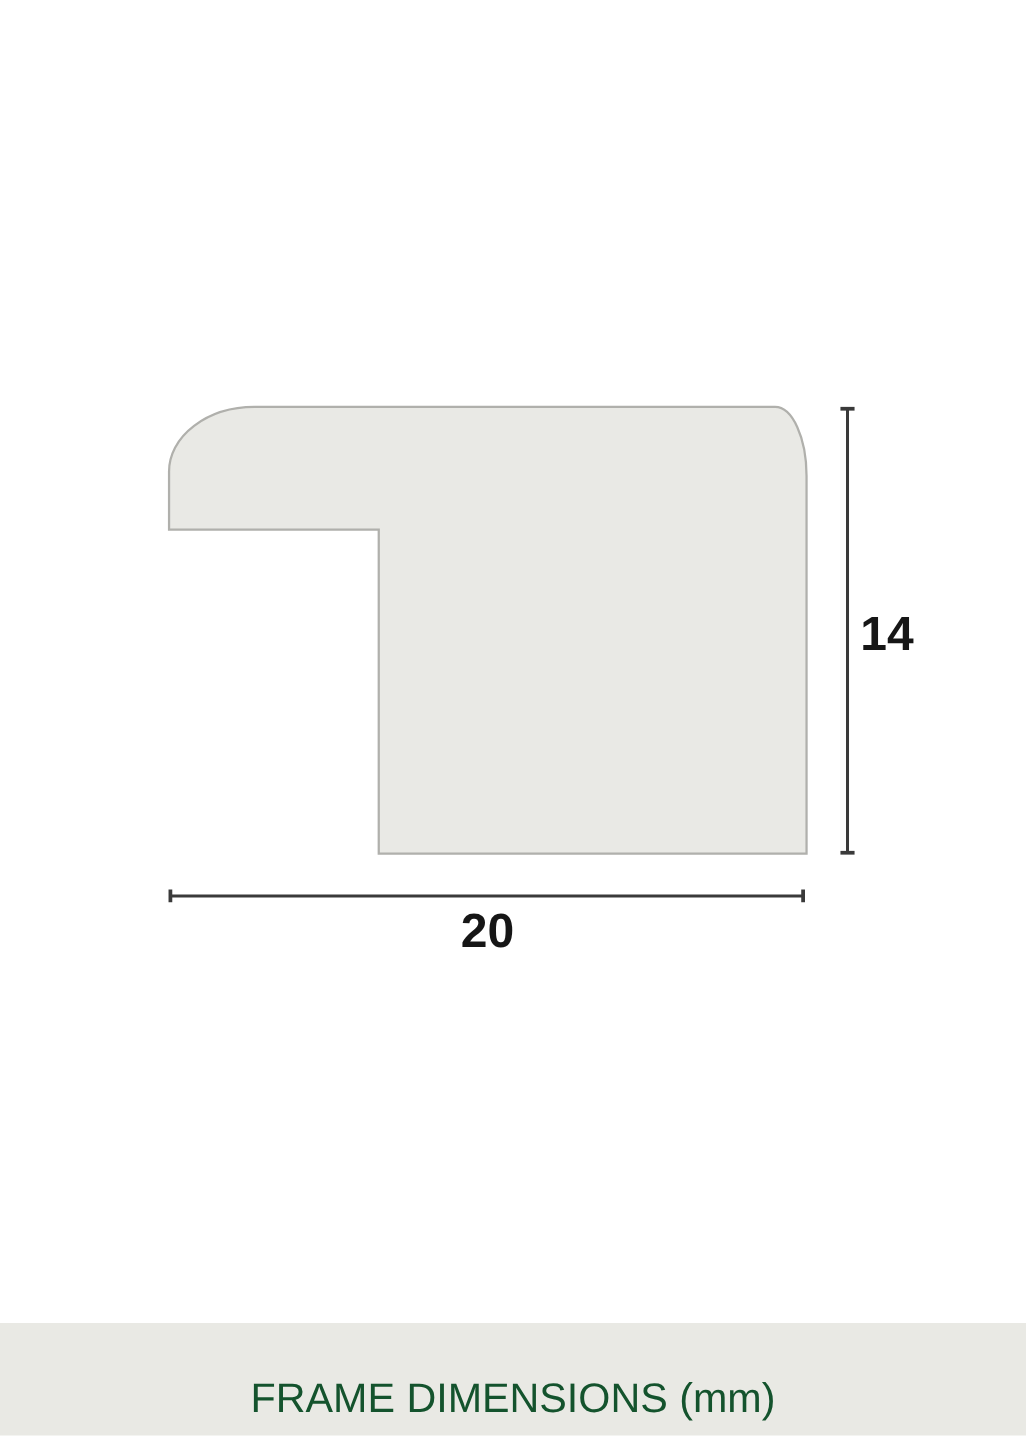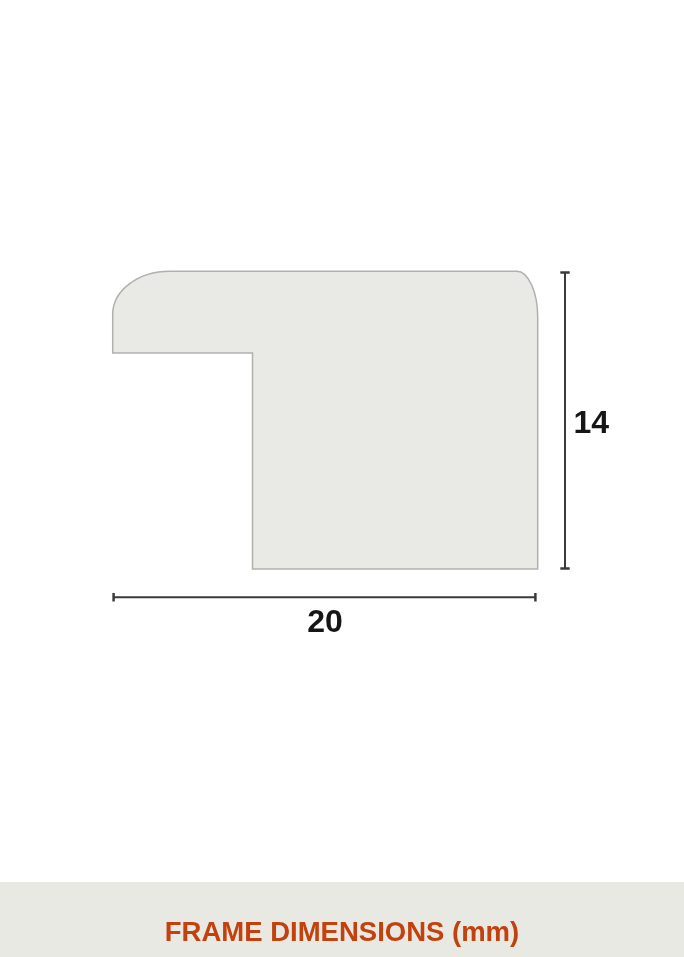--- a/index.html
+++ b/index.html
@@ -1,21 +1,21 @@
 <!DOCTYPE html>
 <html><head>
 <meta charset="utf-8">
 <style>
   html,body{margin:0;padding:0;}
   body{width:684px;height:957px;background:#ffffff;position:relative;overflow:hidden;
        font-family:"Liberation Sans",sans-serif;}
   .diagram{position:absolute;left:0;top:0;}
   .band{position:absolute;left:0;top:882px;width:684px;height:75px;background:#e9e9e4;}
   .band span{position:absolute;left:0;top:35.5px;width:684px;text-align:center;
-      font-size:27.5px;color:#c2410c;letter-spacing:0px;line-height:28px;font-weight:bold;}
+      font-size:27.5px;color:#14532d;letter-spacing:0px;line-height:28px;}
 </style>
 </head>
 <body>
 
 <svg class="diagram" width="684" height="957" viewBox="0 0 684 957">
 
   <path d="M 112.7 353 V 314.3 A 57 43 0 0 1 169.7 271.3 H 516.7 A 21 46 0 0 1 537.7 317.3 V 569 H 252.5 V 353 Z" fill="#e9e9e5" stroke="#b0b0ac" stroke-width="1.5" stroke-linejoin="miter"></path>
 
   <g stroke="#3a3a3a" fill="none">
     <line x1="565" y1="272.5" x2="565" y2="568.5" stroke-width="2"></line>

